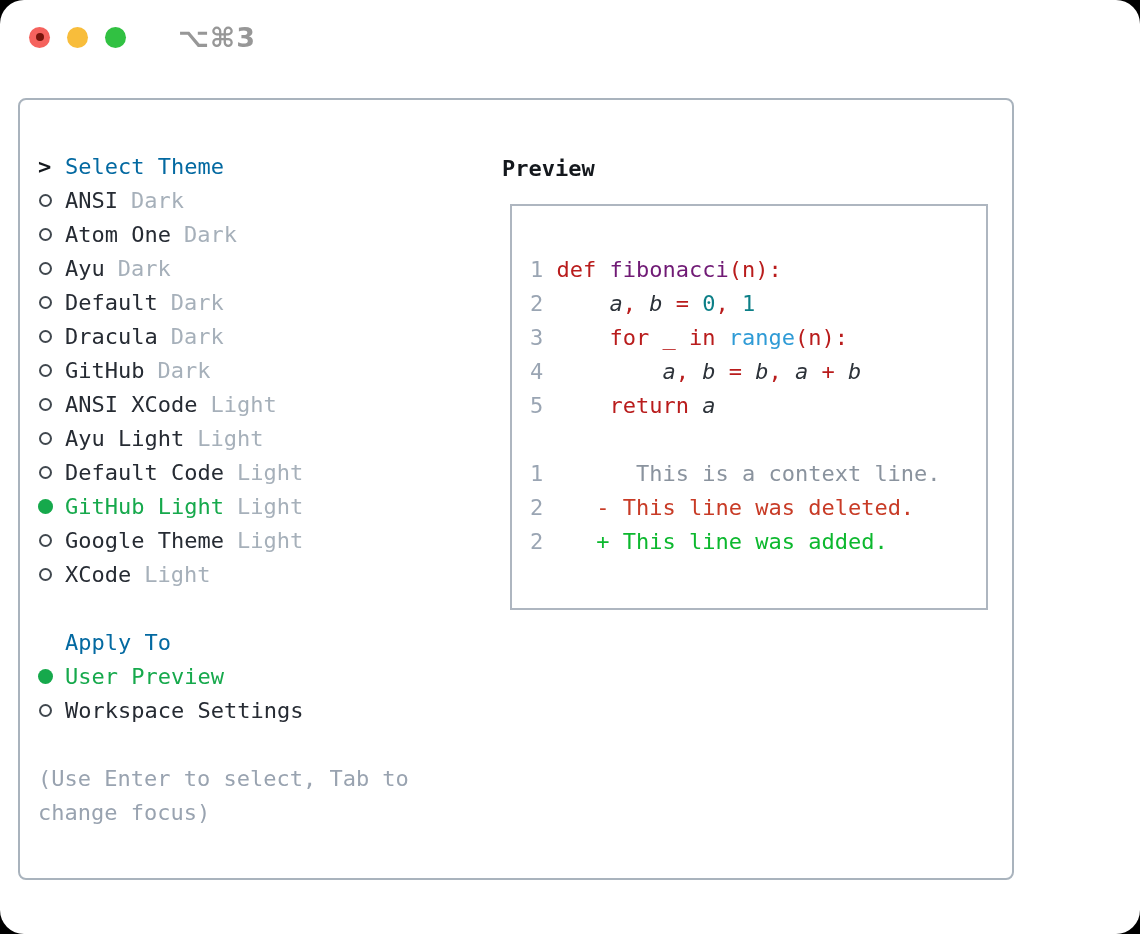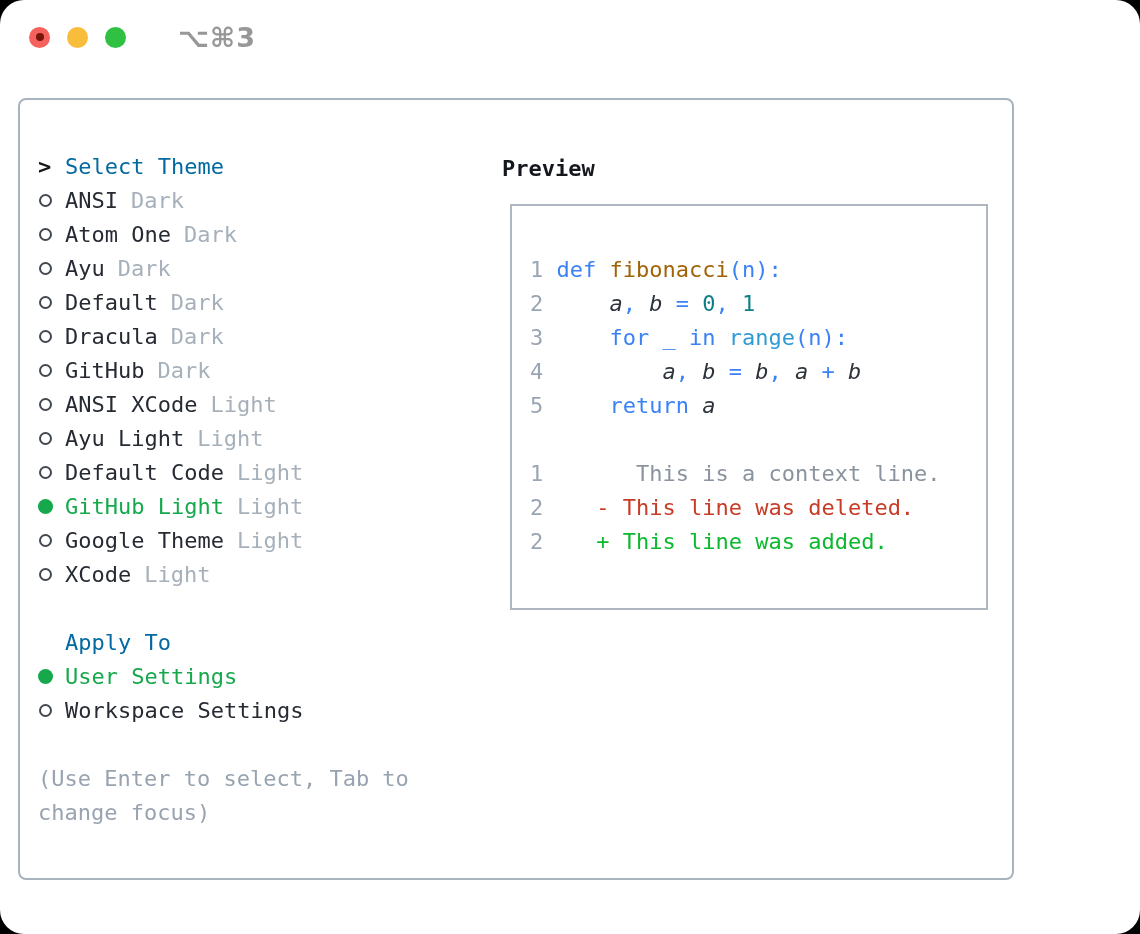--- a/index.html
+++ b/index.html
@@ -39,22 +39,22 @@
   .blank{height:34px;}
   
   .preview-header{position:absolute;left:482px;top:51px;height:34px;display:flex;align-items:center;font-size:22px;font-weight:bold;color:#14181d;}
   .preview-box{
     position:absolute;left:490px;top:104px;width:478px;height:406px;
     border:2px solid #aeb6c0;box-sizing:border-box;background:#fff;
   }
   .code{position:absolute;left:18px;top:47px;font-size:22px;line-height:34px;}
   .cl{white-space:pre;height:34px;}
   .ln{color:#9aa5b3;}
-  .tk{color:#3b82f6;}
-  .fn{color:#a16207;}
+  .tk{color:#b91c1c;}
+  .fn{color:#701a75;}
   .it{color:#2d333a;font-style:italic;}
   .nm{color:#0c7f87;}
   .bl{color:#2f9bd6;}
   .ctx{color:#8a939e;}
   .del{color:#c83b26;}
   .add{color:#0cb82e;}
 </style>
 </head>
 <body>
 
@@ -138,21 +138,21 @@
       </div>
 
       <div class="blank"></div>
 
       <div class="row">
         <span class="marker"></span>
         <span class="hdr">Apply To</span>
       </div>
       <div class="row">
         <span class="marker"><span class="circle sel"></span></span>
-        <span class="opt-label sel">User Settings</span>
+        <span class="opt-label sel">User Preview</span>
       </div>
       <div class="row">
         <span class="marker"><span class="circle"></span></span>
         <span class="opt-label">Workspace Settings</span>
       </div>
 
       <div class="blank"></div>
 
       <div class="row hint-line">(Use Enter to select, Tab to</div>
       <div class="row hint-line">change focus)</div>

